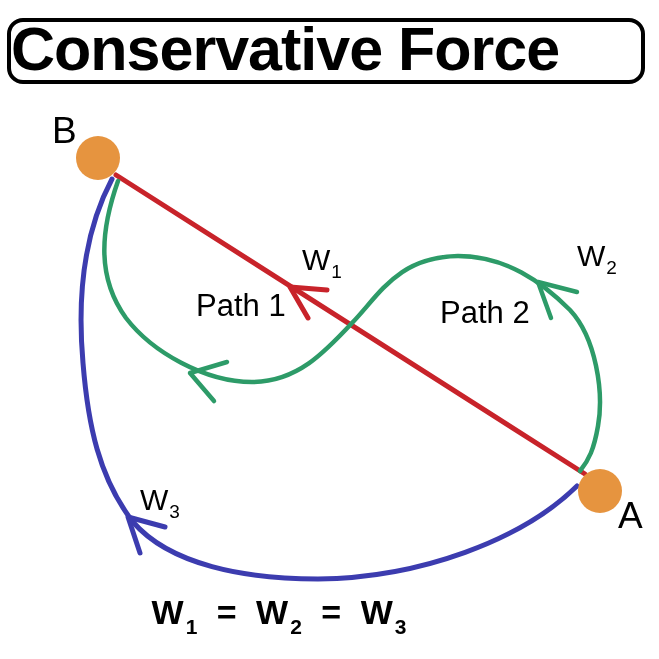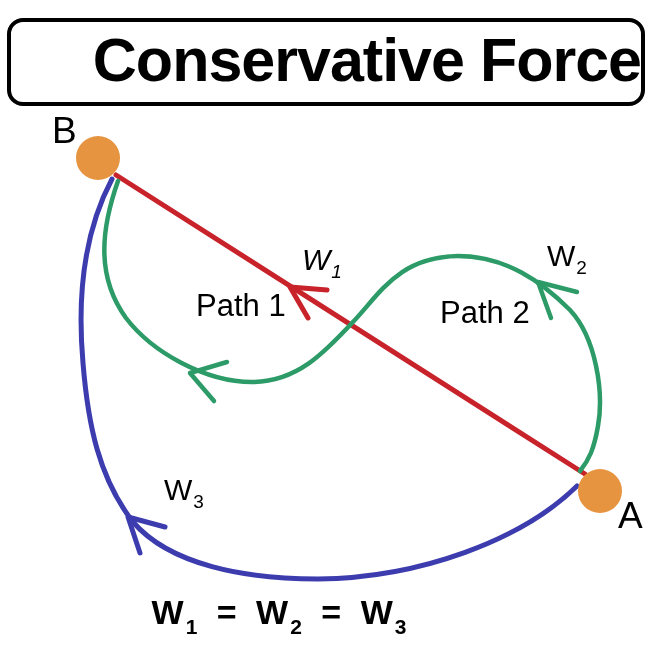--- a/index.html
+++ b/index.html
@@ -19,27 +19,27 @@
   .stage svg {
     position: absolute;
     left: 0;
     top: 0;
   }
   .title-box {
     position: absolute;
     left: 7px;
     top: 18px;
     width: 638px;
-    height: 88px;
+    height: 66px;
     box-sizing: border-box;
     border: 4px solid #000;
     border-radius: 16px;
     display: flex;
     align-items: center;
-    justify-content: flex-end;
+    justify-content: flex-start;
     background: #fff;
   }
   .title-box .title-text {
     font-size: 61px;
     font-weight: bold;
     letter-spacing: -1px;
     white-space: nowrap;
     line-height: 1;
     transform: translateY(-2px);
   }
@@ -116,27 +116,27 @@
     <circle cx="600" cy="491" r="22" fill="#e6943f"></circle>
   </svg>
 
   <div class="title-box">
     <span class="title-text">Conservative Force</span>
   </div>
 
   <div class="lbl point-lbl" style="left:52px; top:112px;">B</div>
   <div class="lbl point-lbl" style="left:618px; top:497px;">A</div>
 
-  <div class="lbl work-lbl" style="left:302px; top:245px;font-style:italic;">
+  <div class="lbl work-lbl" style="left:302px; top:245px;">
     <span>W</span><span class="sub">1</span>
   </div>
-  <div class="lbl work-lbl" style="left:547px; top:241px;">
+  <div class="lbl work-lbl" style="left:577px; top:241px;">
     <span>W</span><span class="sub">2</span>
   </div>
-  <div class="lbl work-lbl" style="left:140px; top:475px;margin-left:24px;">
+  <div class="lbl work-lbl" style="left:140px; top:485px;">
     <span>W</span><span class="sub">3</span>
   </div>
 
   <div class="lbl path-lbl" style="left:196px; top:290px;">Path 1</div>
   <div class="lbl path-lbl" style="left:440px; top:297px;">Path 2</div>
 
   <div class="equation">
     <span>W</span><span class="eqsub">1</span>
     <span class="eqsign">=</span>
     <span>W</span><span class="eqsub">2</span>

